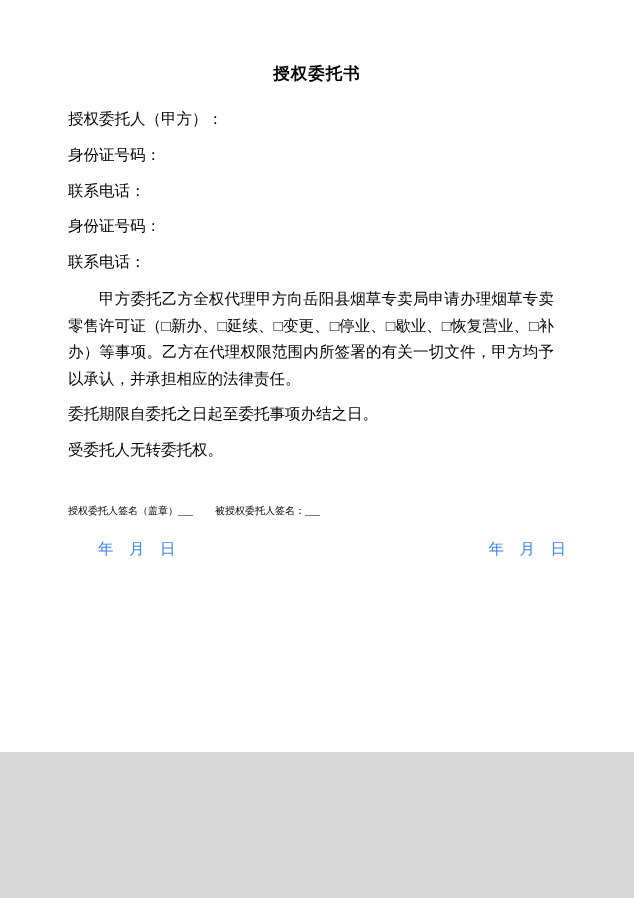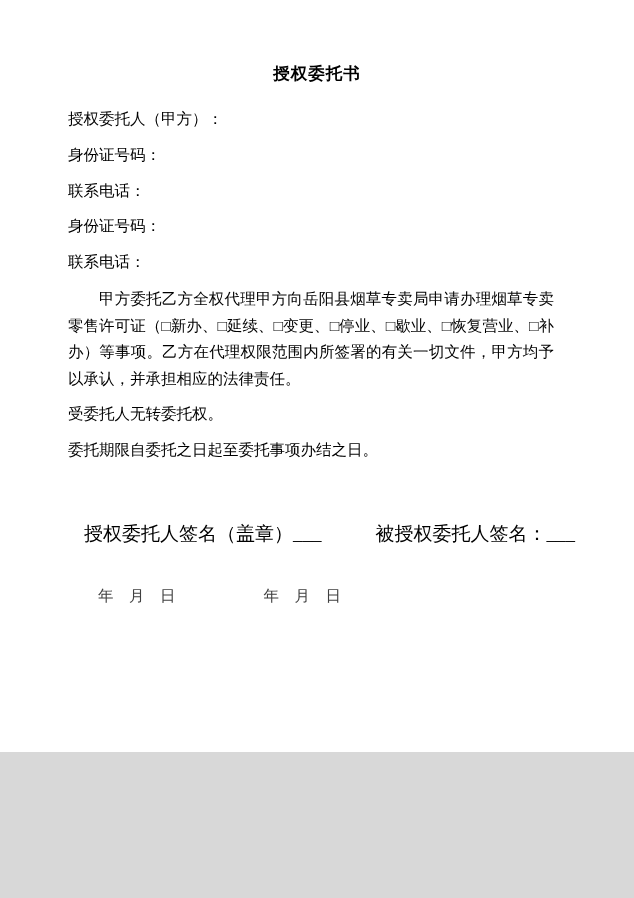--- a/index.html
+++ b/index.html
@@ -52,41 +52,41 @@
     margin: 0 12px 2px 0;
     text-align: justify;
     text-justify: inter-ideograph;
     text-indent: 31px;
   }
   .gap-small { height: 6px; }
   .gap-med { height: 30px; }
   .gap-large { height: 18px; }
 
   .sign-row {
-    font-size: 19px;
+    font-size: 10px;
     color: #000;
     line-height: 1.6;
     display: flex;
-    margin: 16px;
-    gap: 32px;
+    margin: 0;
   }
   .sign-left {
     white-space: pre;
   }
   .sign-right {
     white-space: pre;
     margin-left: 22px;
   }
   .date-row {
     font-size: 15.5px;
-    color: #404040;
+    color: #3b82f6;
     line-height: 1.6;
     display: flex;
     margin: 0;
     padding-left: 30px;
+    justify-content: space-between;
   }
   .date-left { white-space: pre; }
   .date-right { white-space: pre; margin-left: 88px; }
 
   .page-number {
     position: absolute;
     left: 12px;
     right: 0;
     top: 820px;
     text-align: center;
@@ -107,22 +107,22 @@
     <p class="line">身份证号码：</p>
     <p class="line">联系电话：</p>
     <p class="line">身份证号码：</p>
     <p class="line">联系电话：</p>
 
 
     <p class="para">甲方委托乙方全权代理甲方向岳阳县烟草专卖局申请办理烟草专卖零售许可证（□新办、□延续、□变更、□停业、□歇业、□恢复营业、□补办）等事项。乙方在代理权限范围内所签署的有关一切文件，甲方均予以承认，并承担相应的法律责任。</p>
 
     <div class="gap-small"></div>
 
+    <p class="line">委托期限自委托之日起至委托事项办结之日。</p>
     <p class="line">受委托人无转委托权。</p>
-    <p class="line">委托期限自委托之日起至委托事项办结之日。</p>
 
     <div class="gap-med"></div>
 
     <div class="sign-row">
       <span class="sign-left">授权委托人签名（盖章）___</span>
       <span class="sign-right">被授权委托人签名：___</span>
     </div>
 
     <div class="gap-large"></div>
 

